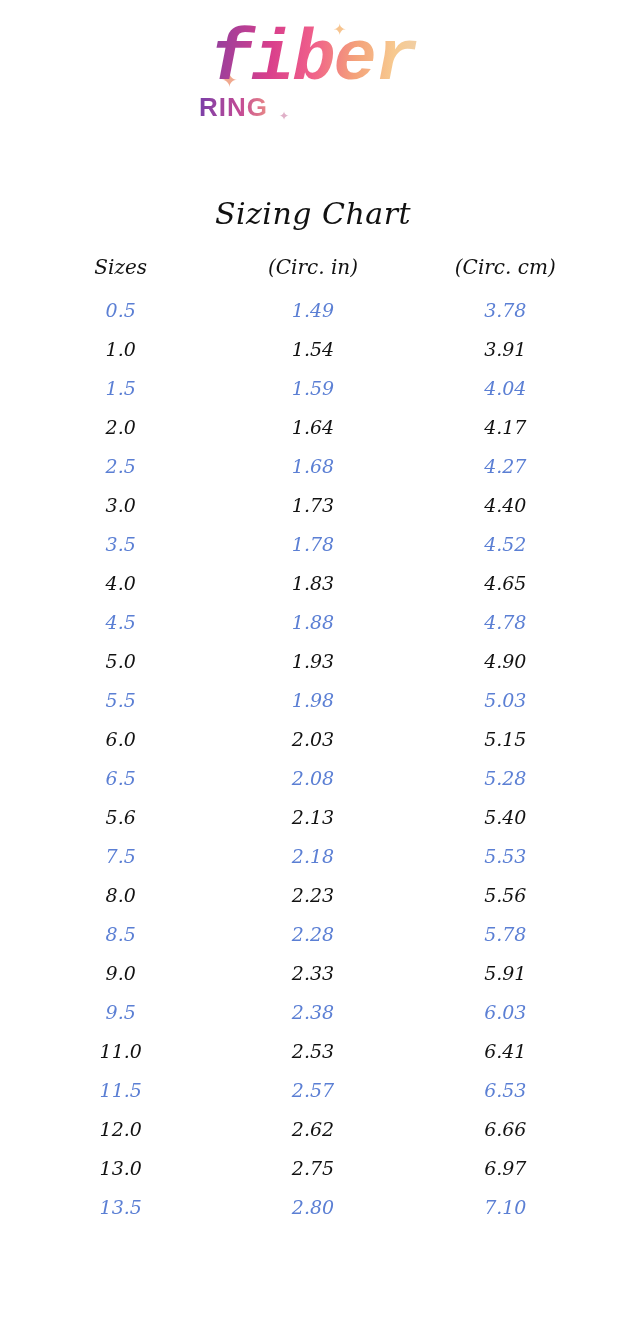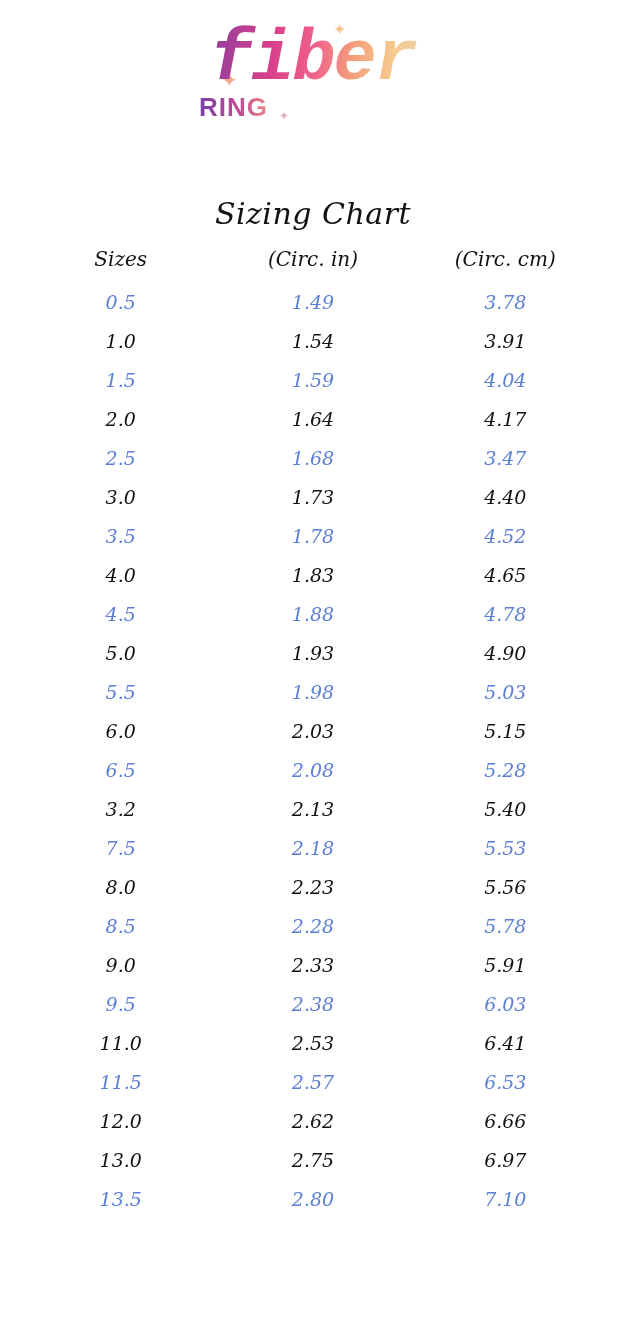--- a/index.html
+++ b/index.html
@@ -87,21 +87,21 @@
   .chart {
     width: 100%;
     padding: 0 26px;
   }
   .chart-title {
     text-align: center;
     font-family: "DejaVu Serif", serif;
     font-style: italic;
     font-size: 30px;
     color: #111;
-    margin: 0 0 12px 0;
+    margin: 0 0 20px 0;
     letter-spacing: 0.5px;
   }
   table.size-table {
     width: 100%;
     border-collapse: collapse;
     table-layout: fixed;
   }
   table.size-table th,
   table.size-table td {
     font-family: "DejaVu Serif", serif;
@@ -166,21 +166,21 @@
           <td class="col-c">4.04</td>
         </tr>
         <tr class="row-main">
           <td class="col-a">2.0</td>
           <td class="col-b">1.64</td>
           <td class="col-c">4.17</td>
         </tr>
         <tr class="row-alt">
           <td class="col-a">2.5</td>
           <td class="col-b">1.68</td>
-          <td class="col-c">3.47</td>
+          <td class="col-c">4.27</td>
         </tr>
         <tr class="row-main">
           <td class="col-a">3.0</td>
           <td class="col-b">1.73</td>
           <td class="col-c">4.40</td>
         </tr>
         <tr class="row-alt">
           <td class="col-a">3.5</td>
           <td class="col-b">1.78</td>
           <td class="col-c">4.52</td>
@@ -209,21 +209,21 @@
           <td class="col-a">6.0</td>
           <td class="col-b">2.03</td>
           <td class="col-c">5.15</td>
         </tr>
         <tr class="row-alt">
           <td class="col-a">6.5</td>
           <td class="col-b">2.08</td>
           <td class="col-c">5.28</td>
         </tr>
         <tr class="row-main">
-          <td class="col-a">3.2</td>
+          <td class="col-a">5.6</td>
           <td class="col-b">2.13</td>
           <td class="col-c">5.40</td>
         </tr>
         <tr class="row-alt">
           <td class="col-a">7.5</td>
           <td class="col-b">2.18</td>
           <td class="col-c">5.53</td>
         </tr>
         <tr class="row-main">
           <td class="col-a">8.0</td>

